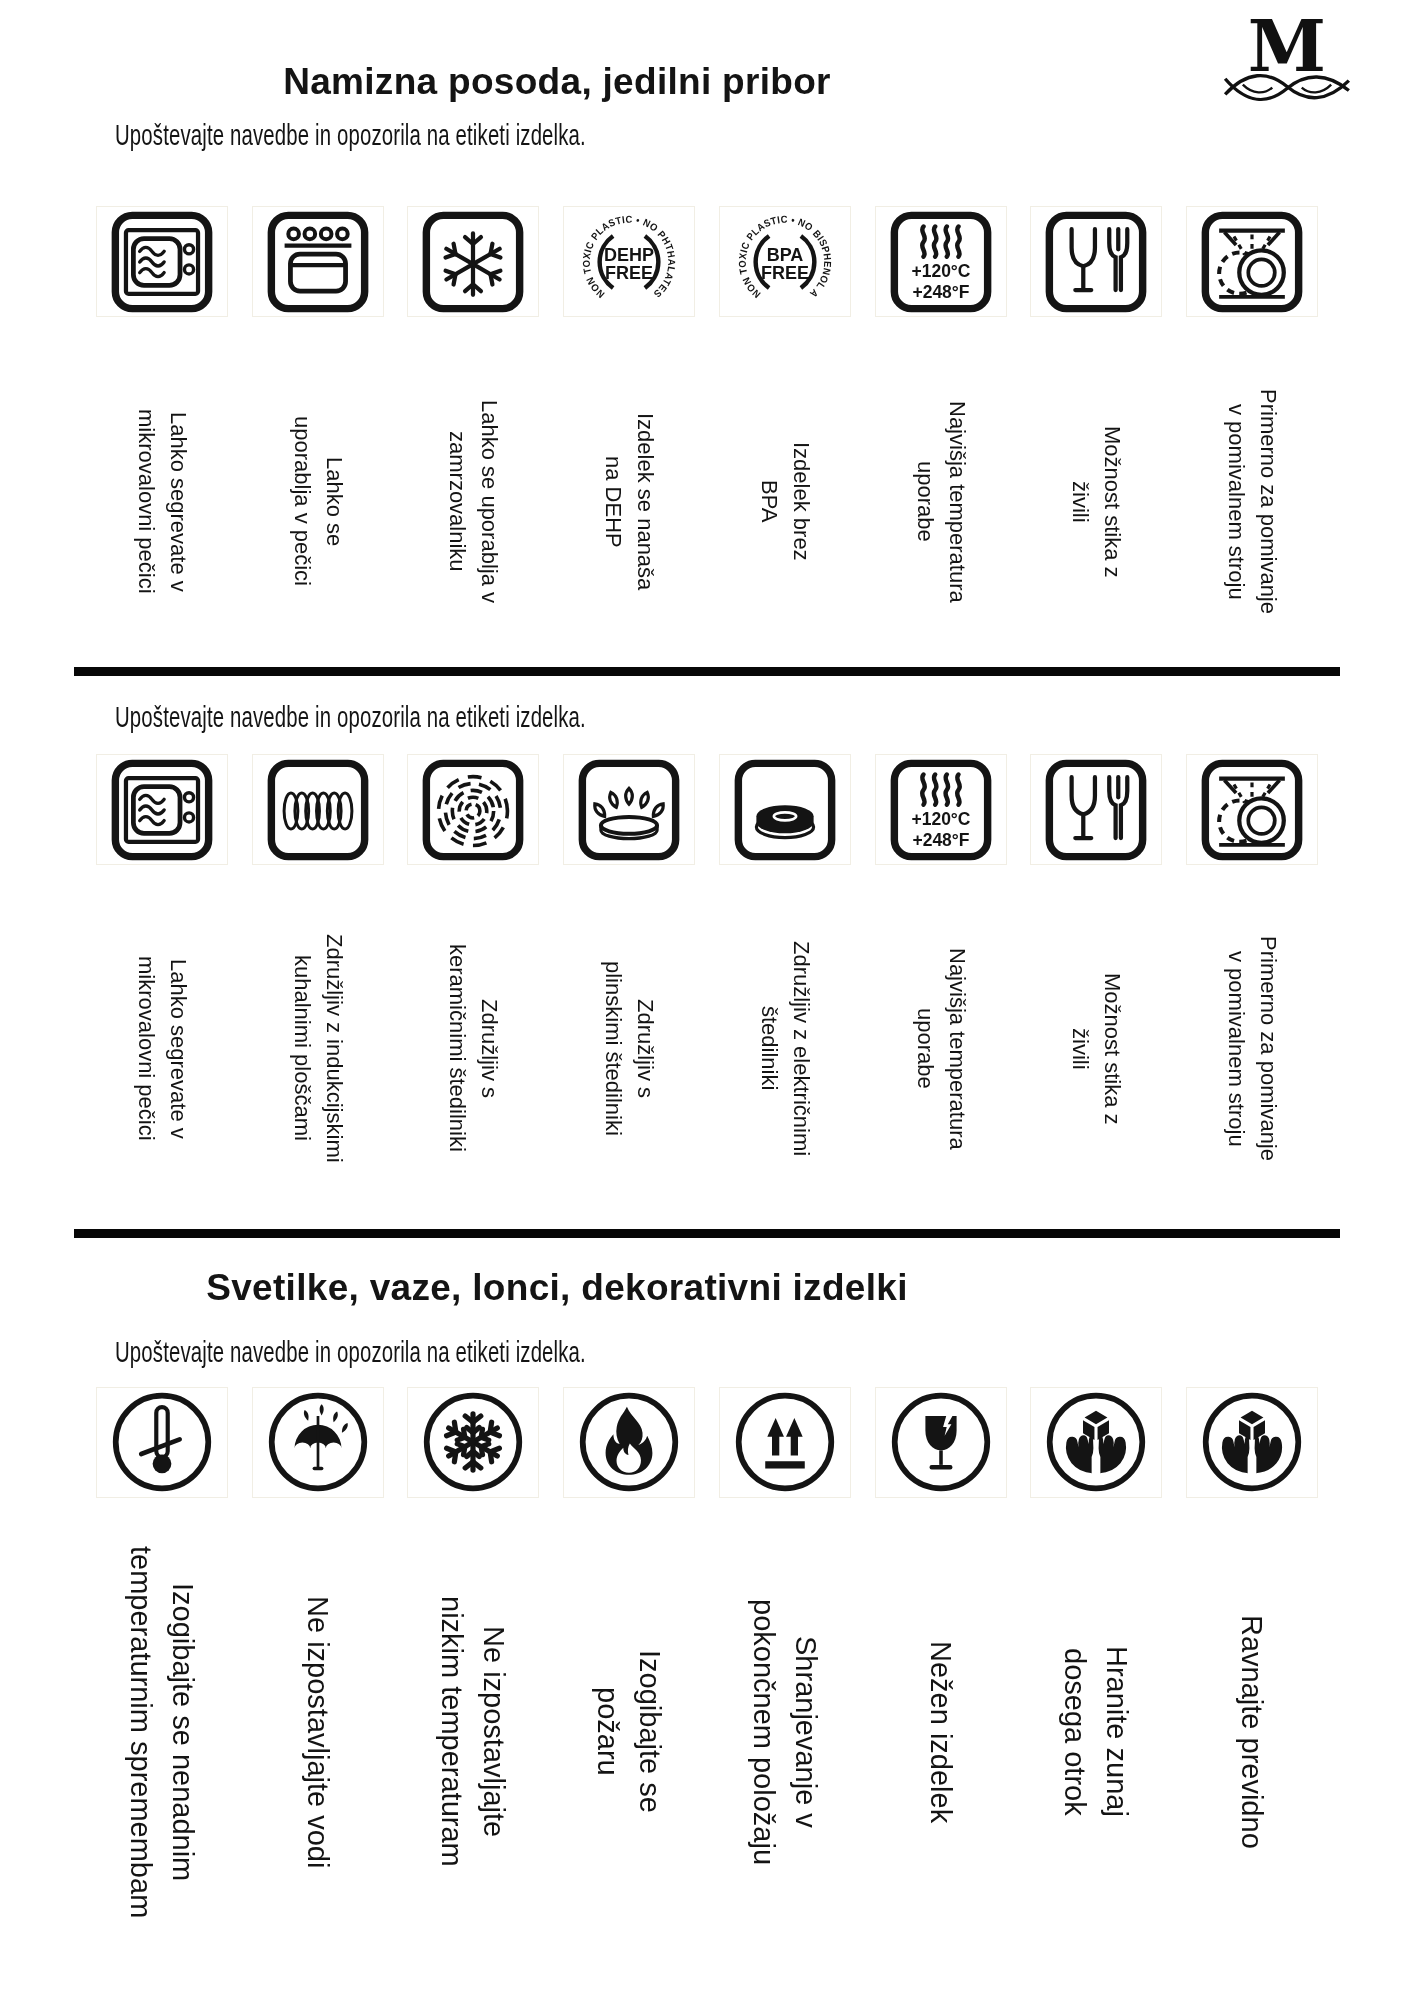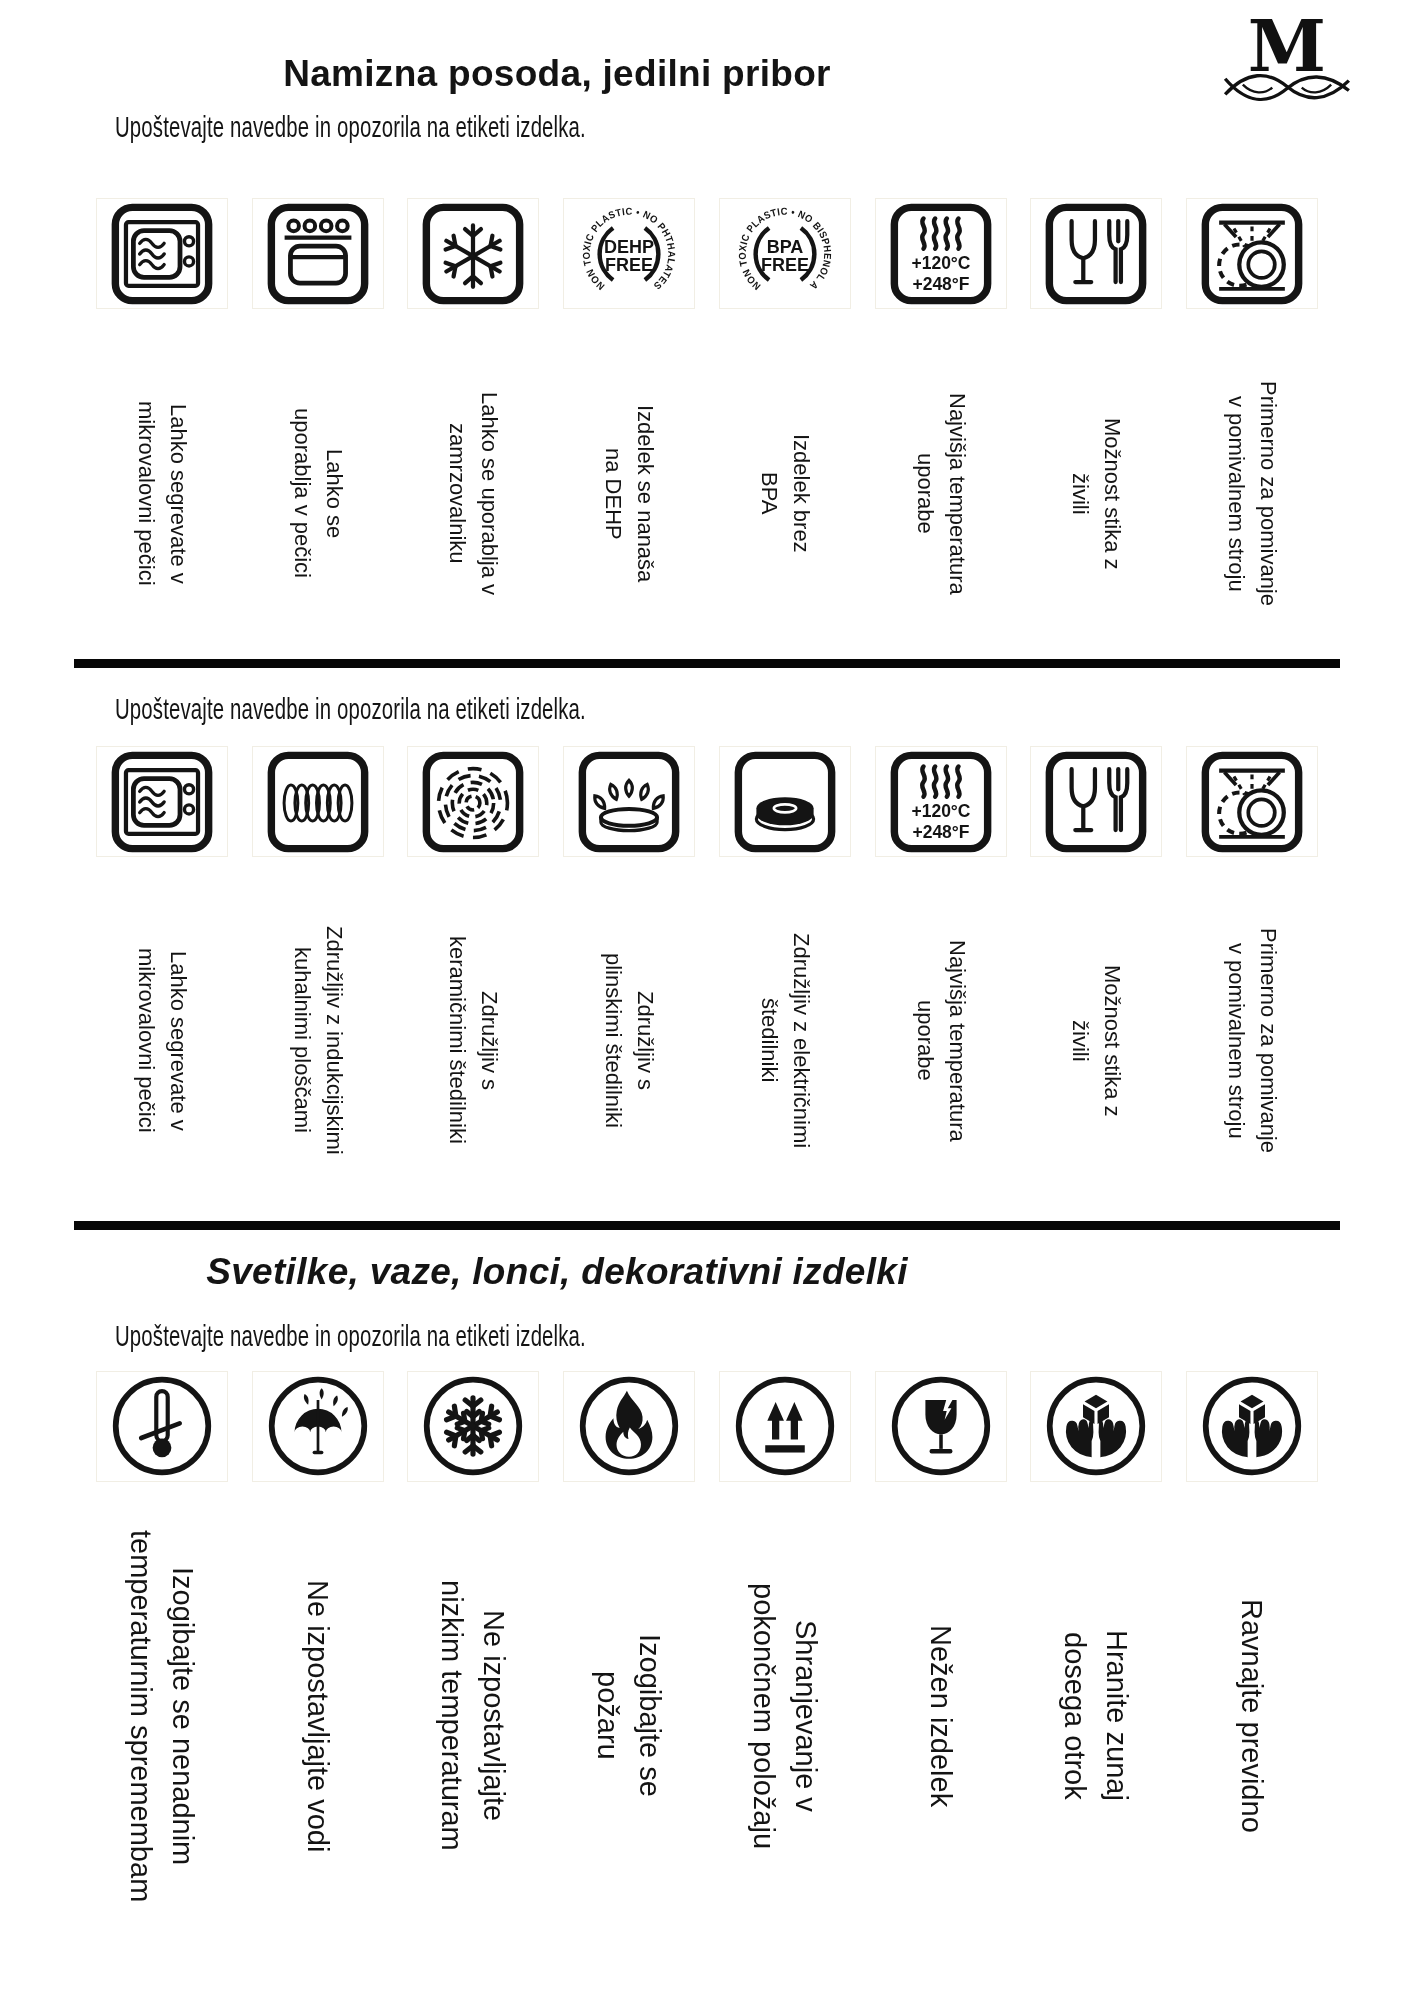--- a/index.html
+++ b/index.html
@@ -4,42 +4,42 @@
 <style>
   html,body{margin:0;padding:0;background:#e8e8e8;}
   .page{
     width:1414px;height:2000px;background:#ffffff;color:#141414;
     position:relative;overflow:hidden;margin:0 auto;
     font-family:"Liberation Sans",sans-serif;
   }
   .logo{position:absolute;top:10px;right:52px;width:150px;height:108px;}
   .title-wrap{width:1114px;text-align:center;}
   h1.sec-title{
-    margin:4px;font-size:37px;font-weight:800;letter-spacing:.3px;
+    margin:12px;font-size:37px;font-weight:800;letter-spacing:.3px;
     font-family:"Liberation Sans",sans-serif;line-height:1.2;
   }
   .subtitle{
     margin:0;margin-left:115px;font-size:30px;font-weight:300;
     transform:scaleX(.68);transform-origin:left center;white-space:nowrap;
     letter-spacing:.2px;
   }
   .grid{display:grid;grid-template-columns:repeat(8,1fr);margin:0 84px;}
   .icon-cell{
     width:132px;height:111px;display:flex;align-items:center;justify-content:center;
     margin:0 auto;border:1px solid #f1eee4;background:#fff;box-sizing:border-box;
   }
   .label-cell{display:flex;justify-content:center;align-items:flex-start;}
   .vlabel{
     writing-mode:vertical-rl;text-align:center;white-space:pre-line;
     line-height:1.45;color:#141414;
   }
   
   .s-0 .title-wrap{padding-top:48px;}
   .s-1 .title-wrap{padding-top:18px;}
-  .s-2 .title-wrap{padding-top:16px;font-style:italic;}
+  .s-2 .title-wrap{padding-top:16px;}
   .s-0 .subtitle{margin-top:14px;}
   .s-1 .subtitle,.s-2 .subtitle{margin-top:24px;}
   .s-0 .icons{margin-top:54px;}
   .s-1 .icons{margin-top:20px;}
   .s-2 .icons{margin-top:18px;}
   .s-0 .labels{margin-top:34px;}
   .s-1 .labels{margin-top:18px;}
   .s-2 .labels{margin-top:24px;}
   .s-0 .vlabel{font-size:22px;height:300px;}
   .s-1 .vlabel{font-size:22px;height:330px;}

